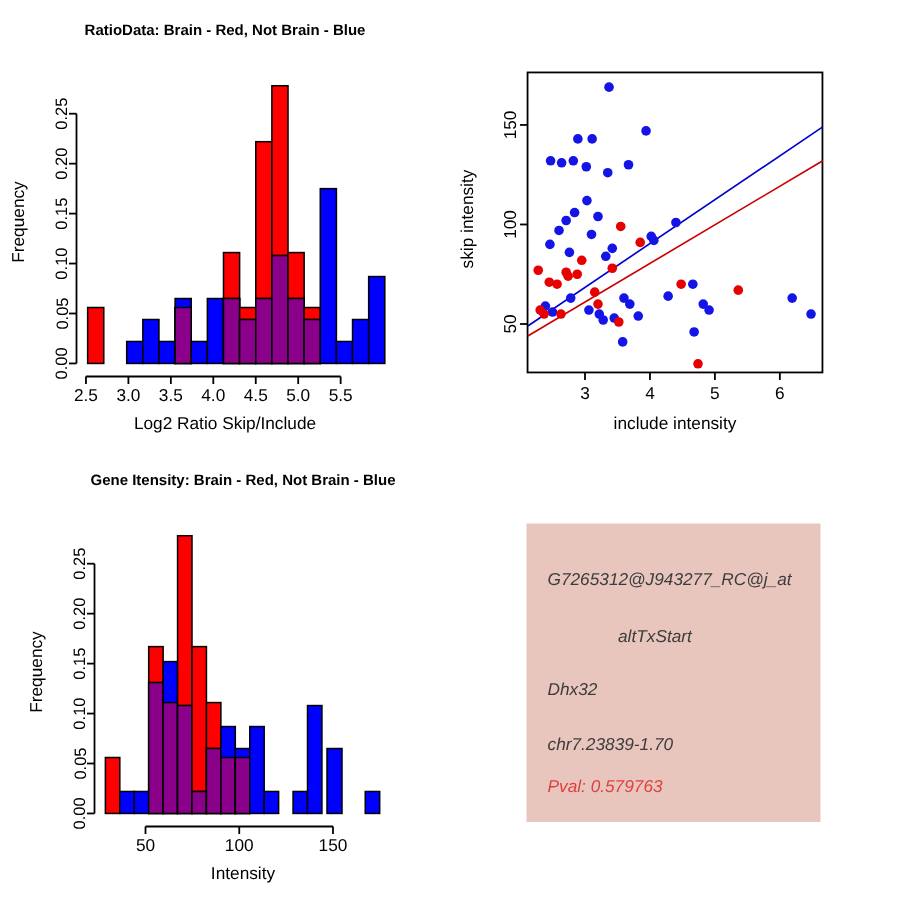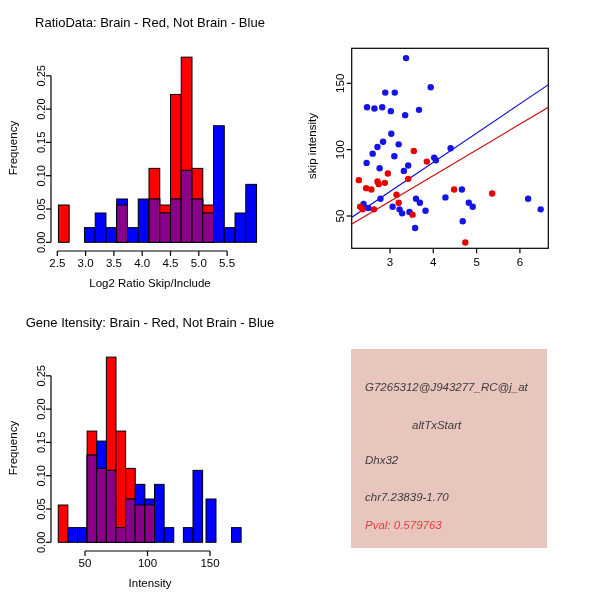--- a/index.html
+++ b/index.html
@@ -1,24 +1,24 @@
 <!DOCTYPE html>
 <html><head>
 <meta charset="utf-8">
 <style>
   html,body{margin:0;padding:0;background:#ffffff;}
   #screen{position:relative;width:600px;height:600px;background:#ffffff;overflow:hidden;
           font-family:"Liberation Sans",sans-serif;}
   .panel{position:absolute;width:300px;height:300px;}
   #panel-tl{left:0;top:0;}
   #panel-tr{left:300px;top:0;}
-  #panel-bl{left:0;top:300px;}
+  #panel-bl{left:12px;top:300px;}
   #panel-br{left:300px;top:300px;font-style:italic;}
   .chart-title{position:absolute;left:0;top:15px;width:300px;text-align:center;
-               font-size:13px;font-weight:normal;color:#000;}
+               font-size:10px;font-weight:bold;color:#000;}
   .xlab{position:absolute;left:0;top:277px;width:300px;text-align:center;
         font-size:11.5px;color:#000;}
   .ylab{position:absolute;left:-135px;top:140px;width:300px;height:16px;text-align:center;
         font-size:11.5px;color:#000;transform:rotate(-90deg);}
   .ylab-scatter{position:absolute;left:-136px;top:138px;width:300px;height:16px;text-align:center;
         font-size:11.5px;color:#000;transform:rotate(-90deg);}
   .chart-svg{position:absolute;left:0;top:0;width:300px;height:300px;}
   .info-box{position:absolute;left:51px;top:49px;width:196px;height:199px;}
   .info-line{position:absolute;left:14px;font-size:11.5px;white-space:nowrap;}
 </style>
@@ -89,20 +89,21 @@
         <rect x="202.762" y="212.996" width="10.753999999999973" height="29.304" fill="#8B008B" stroke="#000000" stroke-width="1"></rect>
         <rect x="213.51599999999996" y="125.75000000000001" width="10.754000000000023" height="116.55" fill="#0000FF" stroke="#000000" stroke-width="1"></rect>
         <rect x="224.27000000000004" y="227.64800000000002" width="10.753999999999973" height="14.652" fill="#0000FF" stroke="#000000" stroke-width="1"></rect>
         <rect x="235.024" y="212.996" width="10.754000000000023" height="29.304" fill="#0000FF" stroke="#000000" stroke-width="1"></rect>
         <rect x="245.77800000000002" y="184.358" width="10.753999999999973" height="57.94199999999999" fill="#0000FF" stroke="#000000" stroke-width="1"></rect>
       </svg>
   </div>
 
   <div class="panel" id="panel-tr">
     <div class="ylab-scatter">skip intensity</div>
+    <div class="xlab">include intensity</div>
     <svg class="chart-svg" id="svg-scatter">
         <rect x="51.7" y="48.3" width="196.60000000000002" height="200" fill="none" stroke="#000000" stroke-width="1.2"></rect>
         <line x1="90" y1="248.3" x2="90" y2="253.3" stroke="#000000" stroke-width="1.2"></line>
         <text x="90" y="266" text-anchor="middle" font-size="11.5px" fill="#000000">3</text>
         <line x1="133.3" y1="248.3" x2="133.3" y2="253.3" stroke="#000000" stroke-width="1.2"></line>
         <text x="133.3" y="266" text-anchor="middle" font-size="11.5px" fill="#000000">4</text>
         <line x1="176.6" y1="248.3" x2="176.6" y2="253.3" stroke="#000000" stroke-width="1.2"></line>
         <text x="176.6" y="266" text-anchor="middle" font-size="11.5px" fill="#000000">5</text>
         <line x1="219.89999999999998" y1="248.3" x2="219.89999999999998" y2="253.3" stroke="#000000" stroke-width="1.2"></line>
         <text x="219.89999999999998" y="266" text-anchor="middle" font-size="11.5px" fill="#000000">6</text>

